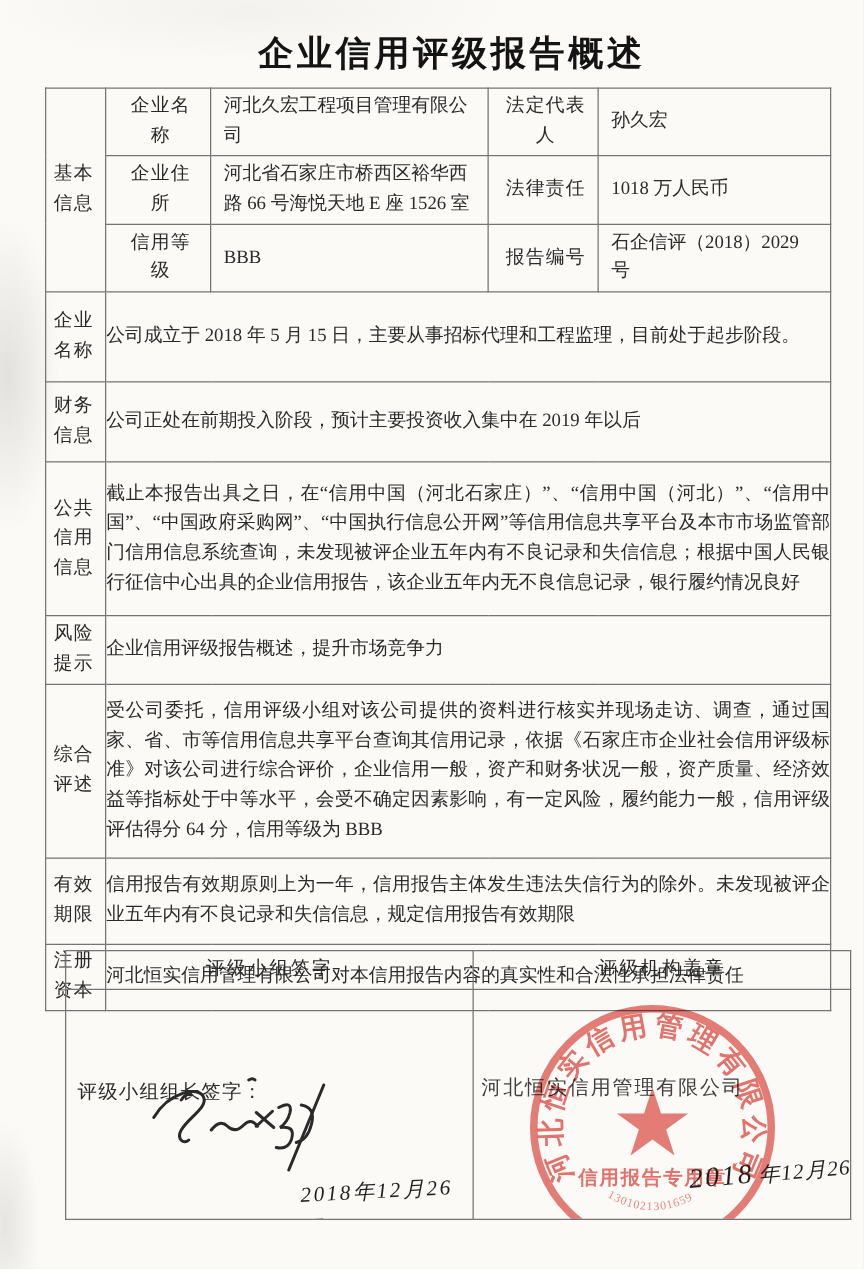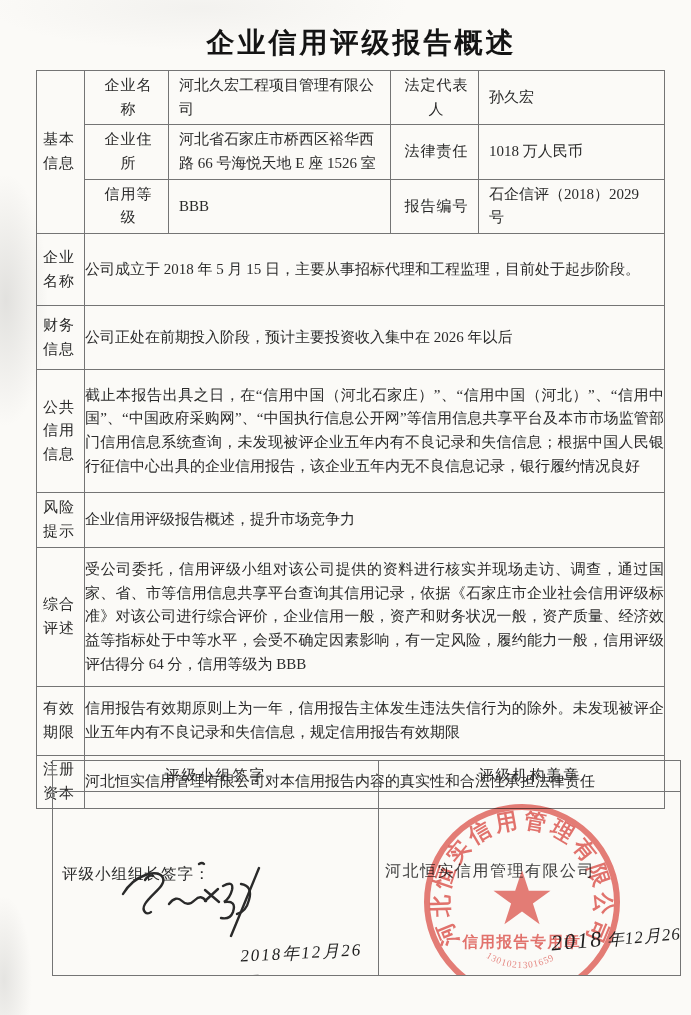--- a/index.html
+++ b/index.html
@@ -84,21 +84,21 @@
         <td class="val">BBB</td>
         <td class="lbl">报告编号</td>
         <td class="val">石企信评（2018）2029 号</td>
       </tr>
       <tr style="height:72px">
         <td class="sec"><span>企业名称</span></td>
         <td class="content" colspan="4">公司成立于 2018 年 5 月 15 日，主要从事招标代理和工程监理，目前处于起步阶段。</td>
       </tr>
       <tr style="height:64px">
         <td class="sec"><span>财务信息</span></td>
-        <td class="content" colspan="4">公司正处在前期投入阶段，预计主要投资收入集中在 2026 年以后</td>
+        <td class="content" colspan="4">公司正处在前期投入阶段，预计主要投资收入集中在 2019 年以后</td>
       </tr>
       <tr style="height:123px">
         <td class="sec"><span>公共信用信息</span></td>
         <td class="content" colspan="4">截止本报告出具之日，在“信用中国（河北石家庄）”、“信用中国（河北）”、“信用中国”、“中国政府采购网”、“中国执行信息公开网”等信用信息共享平台及本市市场监管部门信用信息系统查询，未发现被评企业五年内有不良记录和失信信息；根据中国人民银行征信中心出具的企业信用报告，该企业五年内无不良信息记录，银行履约情况良好</td>
       </tr>
       <tr style="height:55px">
         <td class="sec"><span>风险提示</span></td>
         <td class="content" colspan="4">企业信用评级报告概述，提升市场竞争力</td>
       </tr>
       <tr style="height:139px">

